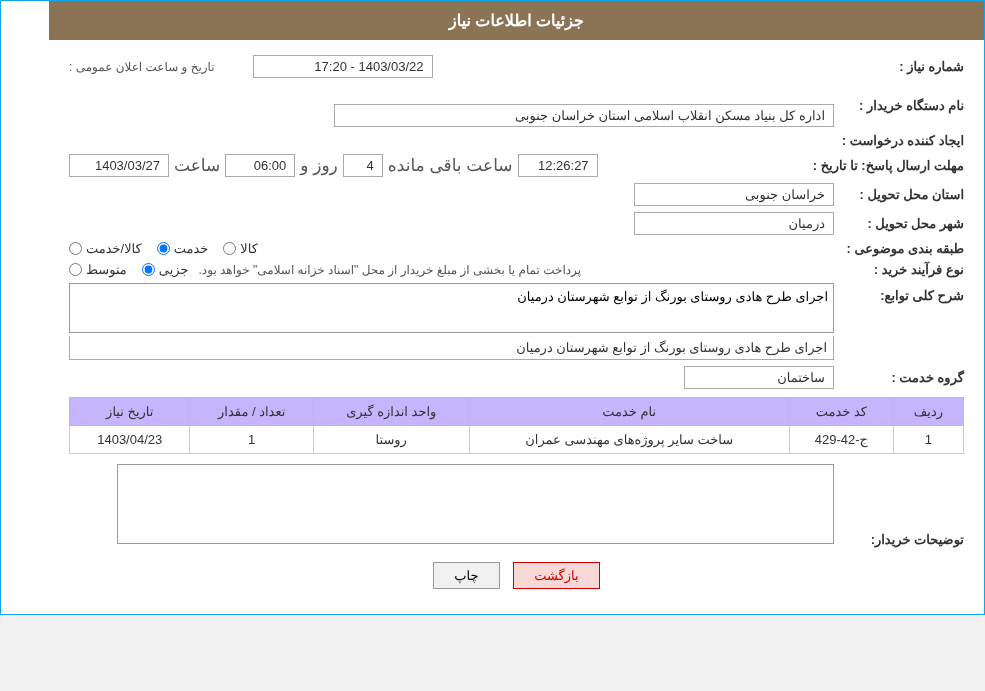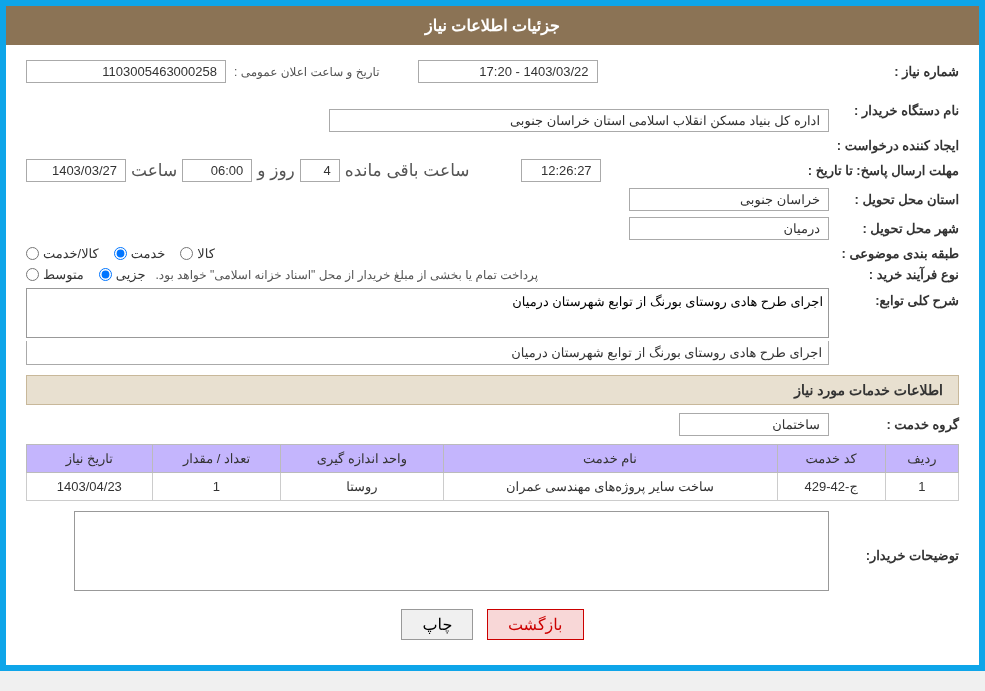--- a/index.html
+++ b/index.html
@@ -7,21 +7,22 @@
       font-family: Tahoma, Arial, sans-serif;
       font-size: 13px;
       direction: rtl;
       background: #f0f0f0;
       color: #333;
     }
     .page-wrapper {
       max-width: 985px;
       margin: 0 auto;
       background: #fff;
-      border: 6px solid #0ea5e9;
+      border: 1px solid #0ea5e9;
+      padding-left: 48px;
     }
     .header-bar {
       background: #8B7355;
       color: #fff;
       text-align: center;
       padding: 10px 15px;
       font-size: 16px;
       font-weight: bold;
     }
     .content {
@@ -95,21 +96,21 @@
     .buttons-row {
       text-align: center;
       margin: 15px 0 10px 0;
     }
     .btn {
       padding: 5px 20px;
       margin: 0 5px;
       border: 1px solid #999;
       cursor: pointer;
       font-family: Tahoma, Arial, sans-serif;
-      font-size: 16px;
+      font-size: 13px;
     }
     .btn-print {
       background: #f0f0f0;
     }
     .btn-back {
       background: #f8d7d7;
       border-color: #c00;
       color: #c00;
     }
     .date-row {
@@ -154,21 +155,20 @@
   <div class="header-bar">
     <span>جزئیات اطلاعات نیاز</span>
   </div>
 
   <div class="content">
 
     <div class="field-row">
       <span class="field-label">شماره نیاز :</span>
       <div class="field-value">
         <div class="row-flex">
-          <span class="bordered-input" style="min-width:200px;">1103005463000258</span>
           <span style="margin-right:30px; color:#555; font-size:12px;">تاریخ و ساعت اعلان عمومی :</span>
           <span class="bordered-input" style="min-width:180px;">1403/03/22 - 17:20</span>
         </div>
       </div>
     </div>
 
     <div class="field-row">
       <span class="field-label">نام دستگاه خریدار :</span>
       <div class="field-value">
         <span class="bordered-input" style="min-width:500px; display:inline-block;margin-top:20px;">اداره کل بنیاد مسکن انقلاب اسلامی استان خراسان جنوبی</span>
@@ -182,21 +182,21 @@
     <div class="field-row">
       <span class="field-label">مهلت ارسال پاسخ: تا تاریخ :</span>
       <div class="field-value">
         <div class="date-row">
           <span class="bordered-input" style="min-width:100px;">1403/03/27</span>
           <span class="inline-label">ساعت</span>
           <span class="bordered-input" style="min-width:70px;">06:00</span>
           <span class="inline-label">روز و</span>
           <span class="bordered-input" style="min-width:40px;">4</span>
           <span class="inline-label">ساعت باقی مانده</span>
-          <span class="bordered-input" style="min-width:80px;margin-left:46px;">12:26:27</span>
+          <span class="bordered-input" style="min-width:80px;">12:26:27</span>
         </div>
       </div>
     </div>
 
     <div class="field-row">
       <span class="field-label">استان محل تحویل :</span>
       <div class="field-value">
         <span class="bordered-input" style="min-width:200px; display:inline-block;">خراسان جنوبی</span>
       </div>
     </div>
@@ -248,21 +248,20 @@
     </div>
 
     <div class="field-row" style="align-items:flex-start;">
       <span class="field-label" style="padding-top:5px;">شرح کلی توابع:</span>
       <div class="field-value">
         <textarea class="description-box" style="height: 50px;" readonly="">اجرای طرح هادی روستای بورنگ از توابع شهرستان درمیان</textarea>
         <div style="text-align:right; padding:4px 6px; border:1px solid #aaa; border-top:none; background:#fff; font-size:13px; direction:rtl;">اجرای طرح هادی روستای بورنگ از توابع شهرستان درمیان</div>
       </div>
     </div>
 
-    <div class="section-title">اطلاعات خدمات مورد نیاز</div>
 
     <div class="field-row">
       <span class="field-label">گروه خدمت :</span>
       <div class="field-value">
         <span class="bordered-input" style="min-width:150px; display:inline-block;">ساختمان</span>
       </div>
     </div>
 
     <table class="services-table">
       <thead>
@@ -280,21 +279,21 @@
             <td>1</td>
             <td>ج-42-429</td>
             <td>ساخت سایر پروژه‌های مهندسی عمران</td>
             <td>روستا</td>
             <td>1</td>
             <td>1403/04/23</td>
           </tr>
         </tbody>
     </table>
 
-    <div class="field-row" style="align-items:center; margin-top:10px;margin-left:48px;">
+    <div class="field-row" style="align-items:flex-end; margin-top:10px;margin-left:48px;">
       <span class="field-label" style="padding-top:5px;">توضیحات خریدار:</span>
       <div class="field-value">
         <textarea class="description-box" style=""></textarea>
       </div>
     </div>
 
     <div class="buttons-row">
       <button class="btn btn-back">بازگشت</button>
       <button class="btn btn-print">چاپ</button>
     </div>

